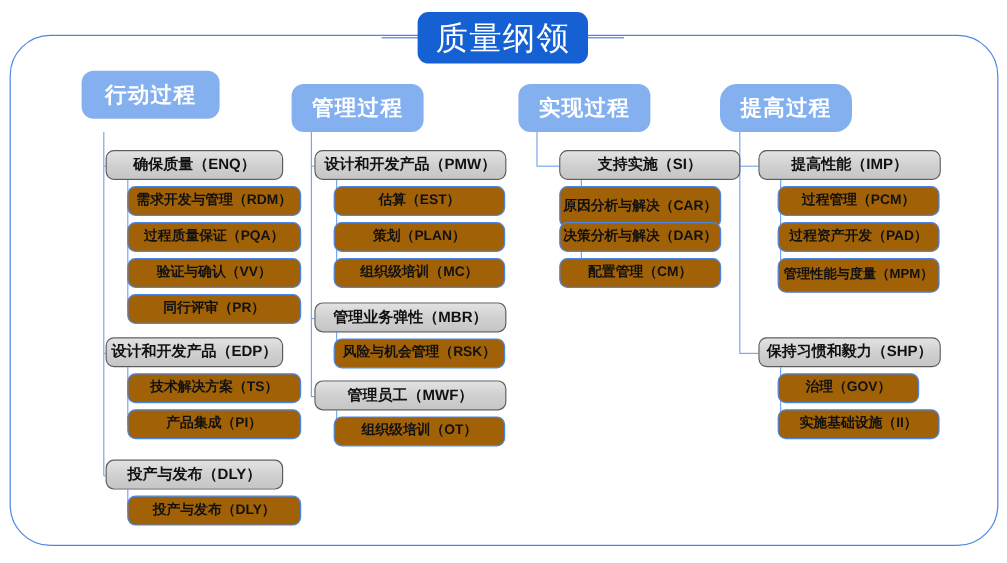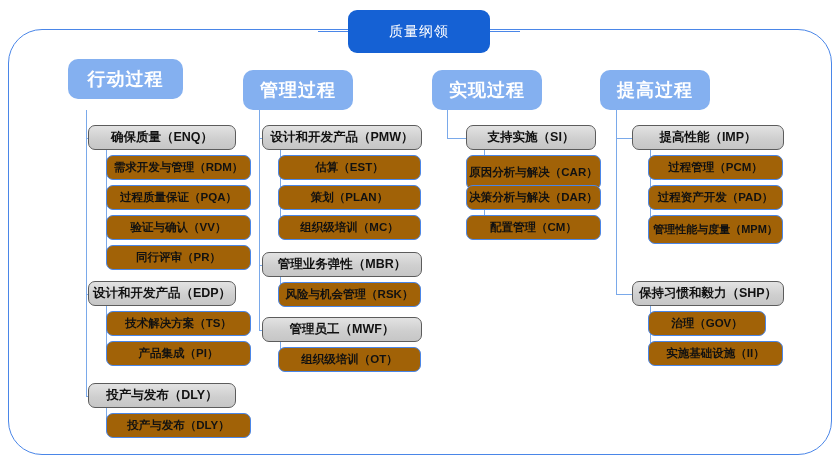--- a/index.html
+++ b/index.html
@@ -25,21 +25,21 @@
 
   
   .title-box{
     position:absolute;
     left:348px;top:10px;
     width:142px;height:43px;
     background:#1561d4;
     border-radius:9px;
     display:flex;align-items:center;justify-content:center;
     color:#ffffff;
-    font-size:14px;
+    font-size:27px;
     font-weight:400;
     letter-spacing:1px;
     z-index:6;
     box-sizing:border-box;
   }
   
   .title-stub{
     position:absolute;top:30.5px;height:1.6px;background:#4a86e8;z-index:5;
   }
   .title-stub.left{left:318px;width:32px;}
@@ -149,29 +149,29 @@
       <div class="hline" style="left: 280px; top: 294.5px; width: 0px;"></div>
       <div class="leaf" style="left: 278px; top: 282px; width: 143px; height: 25px;">风险与机会管理（RSK）</div>
       <div class="hline" style="left: 259px; top: 329.5px; width: 3px;"></div>
       <div class="grp" style="left: 262px; top: 317px; width: 160px;">管理员工（MWF）</div>
       <div class="vline" style="left: 280px; top: 342px; height: 17.5px;"></div>
       <div class="hline" style="left: 280px; top: 359.5px; width: 0px;"></div>
       <div class="leaf" style="left: 278px; top: 347px; width: 143px; height: 25px;">组织级培训（OT）</div>
       <div class="col-head" style="left: 432px; top: 70px; width: 110px;">实现过程</div>
       <div class="vline" style="left: 447px; top: 110px; height: 27.5px;"></div>
       <div class="hline" style="left: 447px; top: 137.5px; width: 19px;"></div>
-      <div class="grp" style="left: 466px; top: 125px; width: 130px;">支持实施（SI）</div>
+      <div class="grp" style="left: 466px; top: 125px; width: 151px;">支持实施（SI）</div>
       <div class="vline" style="left: 484px; top: 150px; height: 77.5px;"></div>
       <div class="hline" style="left: 484px; top: 167.5px; width: 0px;"></div>
       <div class="leaf" style="left: 466px; top: 155px; width: 135px; height: 35px;">原因分析与解决（CAR）</div>
       <div class="hline" style="left: 484px; top: 197.5px; width: 0px;"></div>
       <div class="leaf" style="left: 466px; top: 185px; width: 135px; height: 25px;">决策分析与解决（DAR）</div>
       <div class="hline" style="left: 484px; top: 227.5px; width: 0px;"></div>
       <div class="leaf" style="left: 466px; top: 215px; width: 135px; height: 25px;">配置管理（CM）</div>
-      <div class="col-head" style="left: 600px; top: 70px; width: 110px;">提高过程</div>
+      <div class="col-head" style="left: 600px; top: 70px; width: 110px; border-radius: 14px;">提高过程</div>
       <div class="vline" style="left: 616px; top: 110px; height: 183.5px;"></div>
       <div class="hline" style="left: 616px; top: 137.5px; width: 16px;"></div>
       <div class="grp" style="left: 632px; top: 125px; width: 152px;">提高性能（IMP）</div>
       <div class="vline" style="left: 650px; top: 150px; height: 79.5px;"></div>
       <div class="hline" style="left: 650px; top: 167.5px; width: 0px;"></div>
       <div class="leaf" style="left: 648px; top: 155px; width: 135px; height: 25px;">过程管理（PCM）</div>
       <div class="hline" style="left: 650px; top: 197.5px; width: 0px;"></div>
       <div class="leaf" style="left: 648px; top: 185px; width: 135px; height: 25px;">过程资产开发（PAD）</div>
       <div class="hline" style="left: 650px; top: 229.5px; width: 0px;"></div>
       <div class="leaf two-line" style="left: 648px; top: 215px; width: 135px; height: 29px;">管理性能与度量（MPM）</div>

